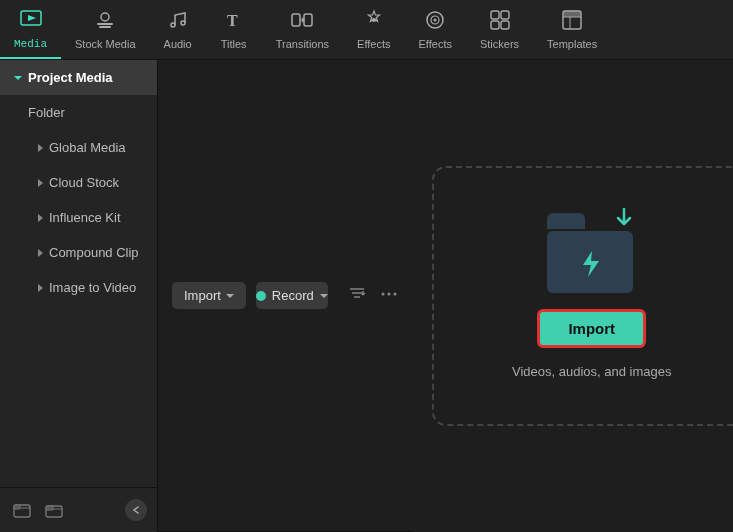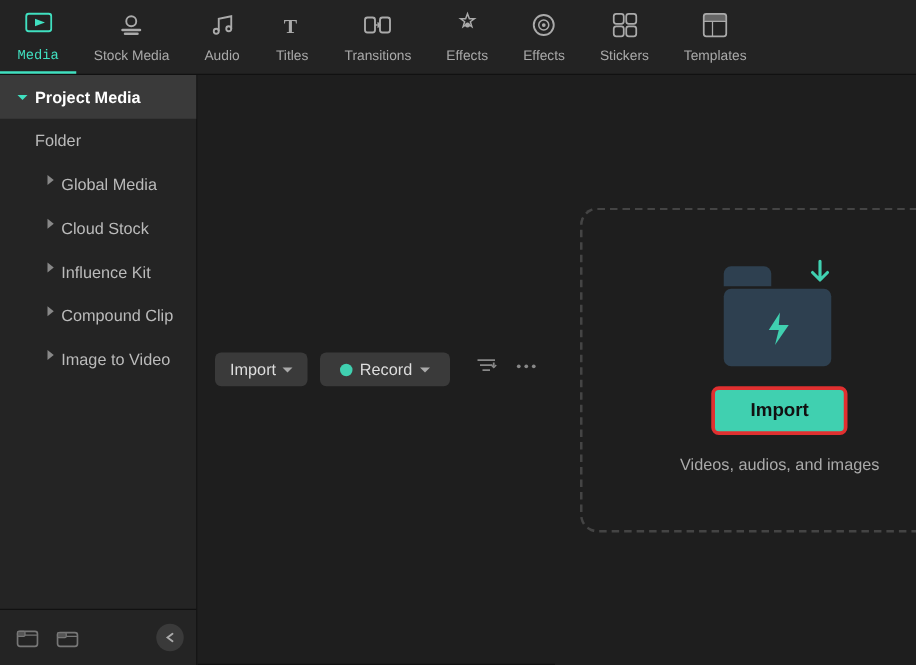--- a/index.html
+++ b/index.html
@@ -79,20 +79,21 @@
       border-left: 4px solid transparent;
       border-right: 4px solid transparent;
       display: inline-block;
     }
     .sidebar-item {
       padding: 10px 14px 10px 28px;
       font-size: 13px;
       color: #bbb;
       cursor: pointer;
       display: flex;
+      align-items: center;
       gap: 6px;
     }
     .sidebar-item.with-arrow {
       padding-left: 10px;
       margin-left: 28px;
     }
     .sidebar-item .expand-arrow {
       width: 0; height: 0;
       border-top: 4px solid transparent;
       border-bottom: 4px solid transparent;
@@ -161,21 +162,21 @@
       display: inline-block;
     }
     .btn-record {
       display: flex;
       align-items: center;
       gap: 6px;
       background: #3a3a3a;
       border: none;
       border-radius: 5px;
       color: #ddd;
-      padding: 6px 16px;
+      padding: 6px 0;
       font-size: 13px;
       cursor: pointer;
     }
     .record-dot {
       width: 10px; height: 10px;
       background: #40d0b0;
       border-radius: 50%;
       display: inline-block;
     }
     .btn-record .chevron {

